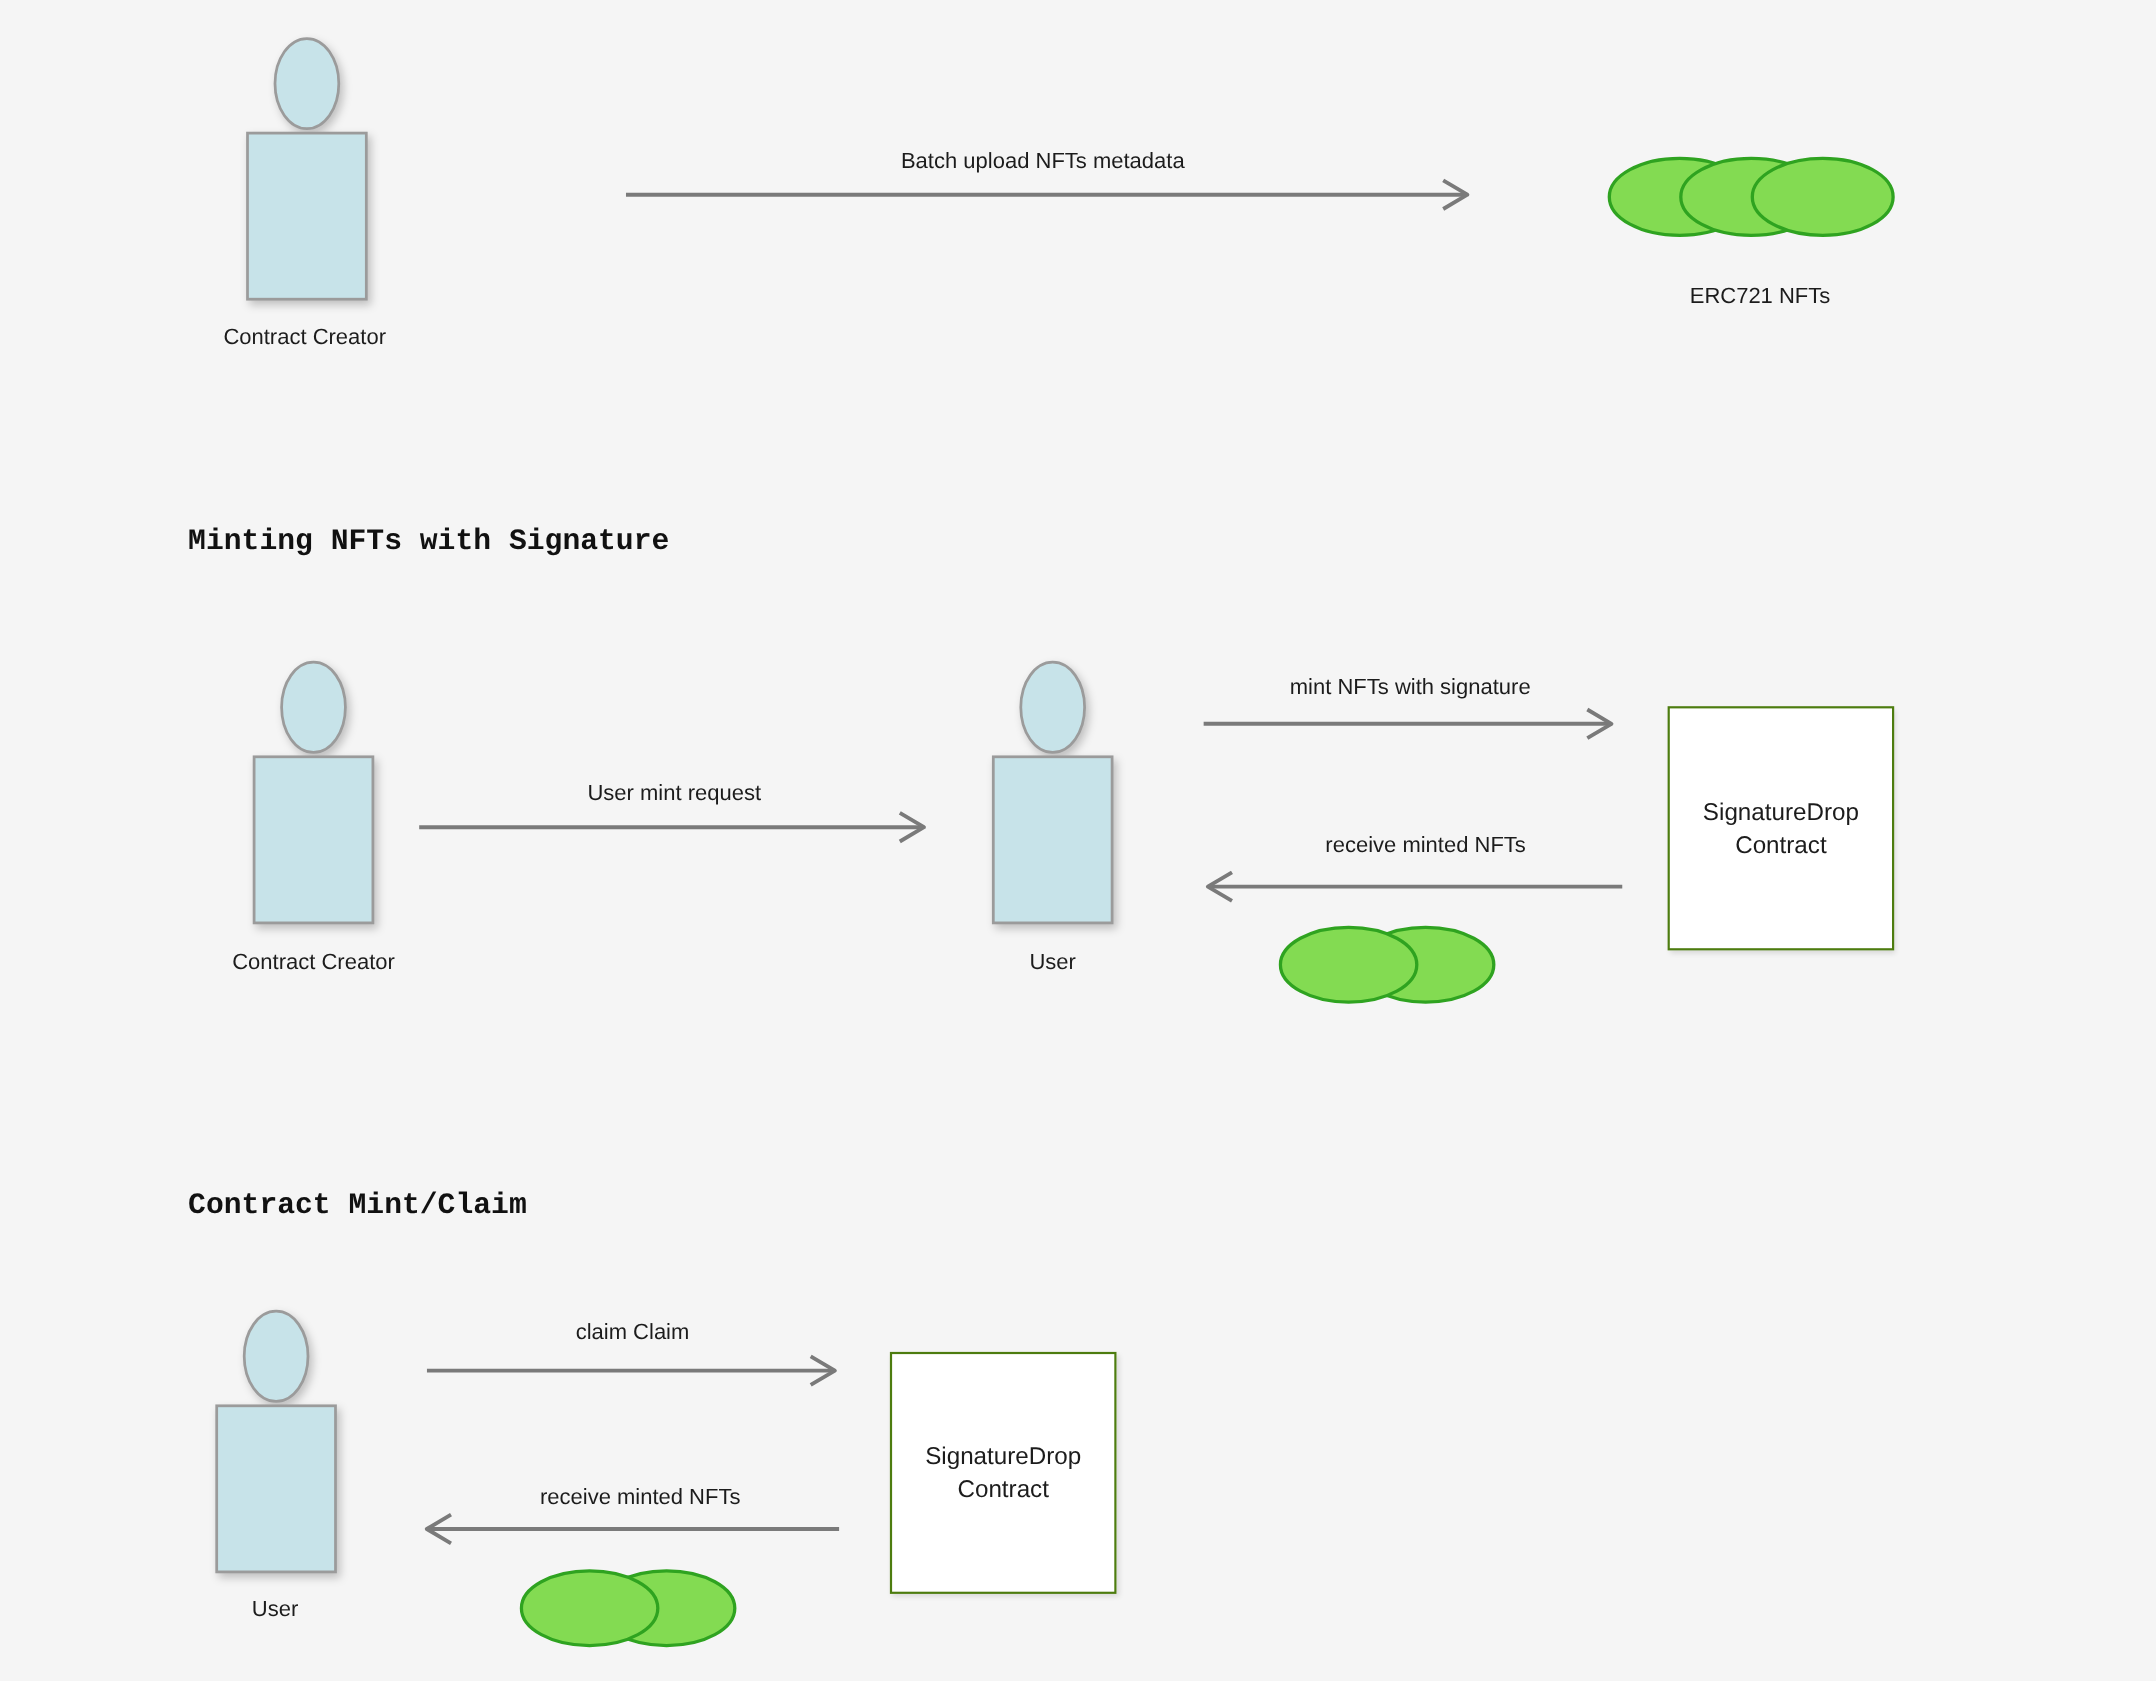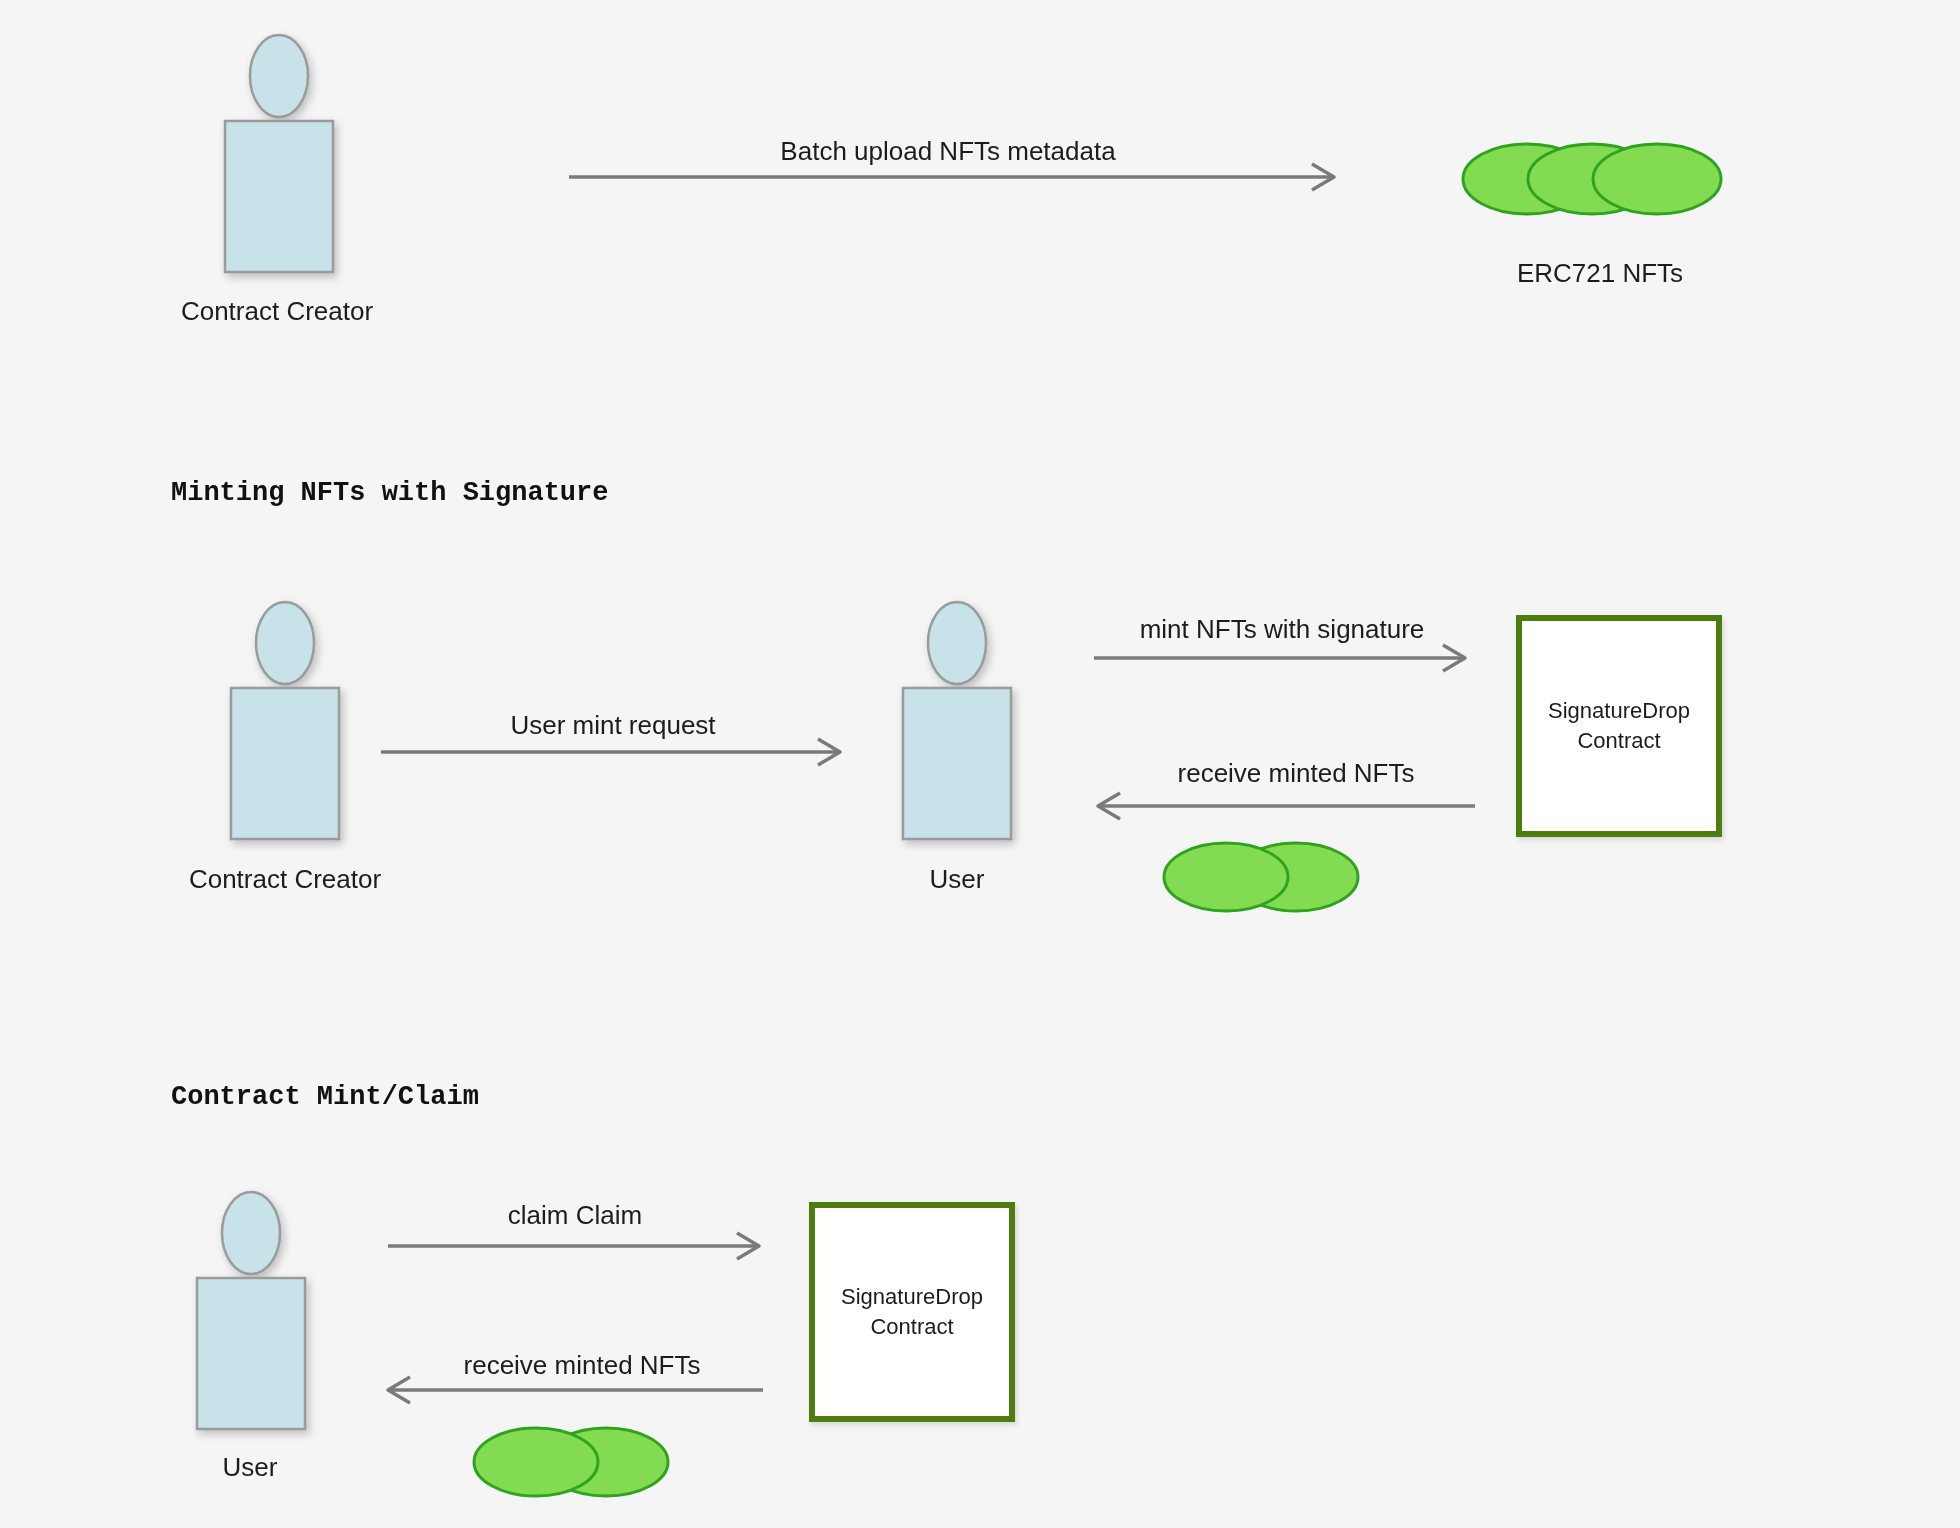--- a/index.html
+++ b/index.html
@@ -39,48 +39,49 @@
     fill: none;
     stroke-linejoin: round;
     stroke-linecap: butt;
   }
 
   
   .label {
     position: absolute;
     transform: translateX(-50%);
     white-space: nowrap;
-    font-size: 26px;
+    font-size: 20px;
     color: #1c1c1c;
     text-align: center;
   }
   .section-title {
     position: absolute;
     font-size: 27px;
     font-weight: 700;
     color: #111111;
     white-space: nowrap;
     font-family: Liberation Mono, monospace;
   }
 
   
   .contract-box {
     position: absolute;
     background: #ffffff;
-    border: 6px solid #4d7c0f;
+    border: 2px solid #4d7c0f;
     box-shadow: 2px 3px 5px rgba(0,0,0,0.12);
     display: flex;
     align-items: center;
     justify-content: center;
     text-align: center;
     font-size: 22px;
     line-height: 1.35;
     padding: 0 14px;
     box-sizing: border-box;
     color: #1c1c1c;
+    margin-top: 27px;
   }
 </style>
 </head>
 <body>
 
 <div class="canvas">
 
   <div class="abs" style="left:222px; top:33px;">
     <svg class="actor-svg" width="114" height="242" viewBox="0 0 114 242">
       <ellipse class="actor-head" cx="57" cy="43" rx="29" ry="41"></ellipse>

